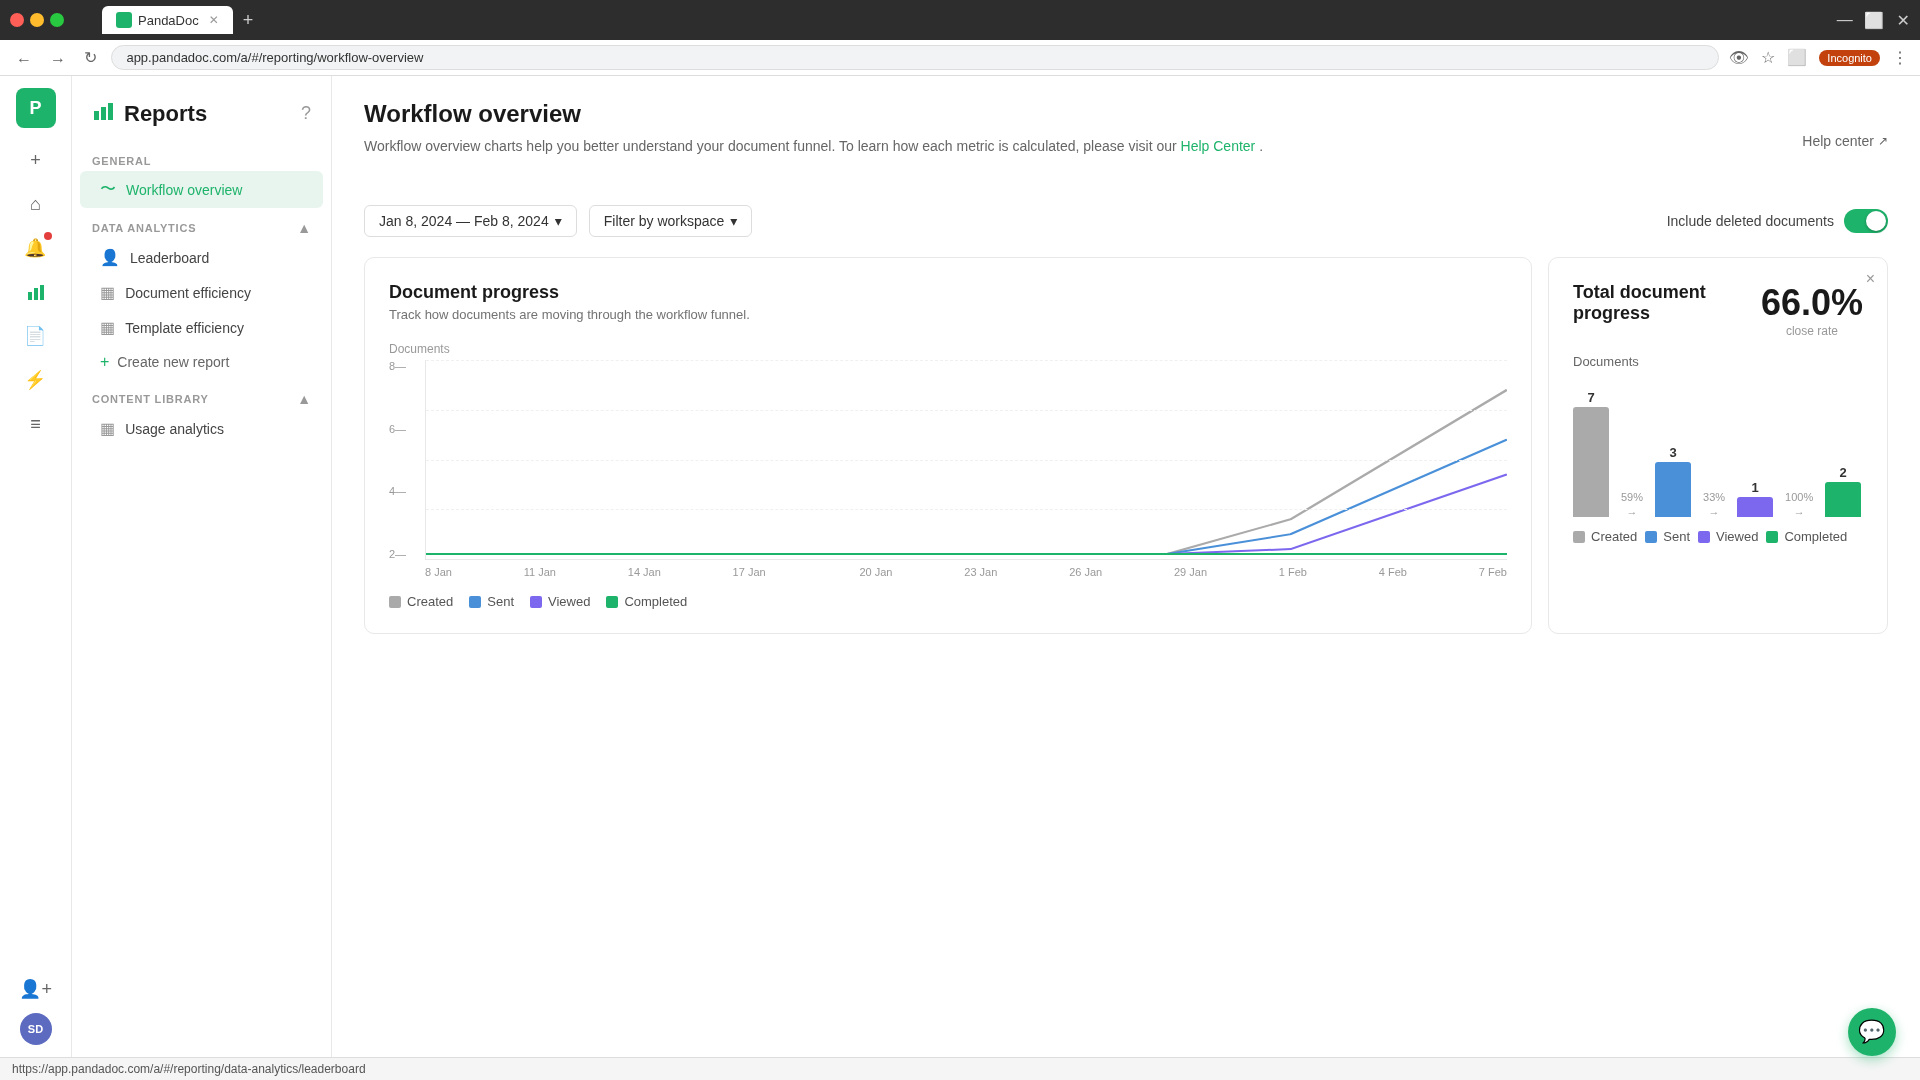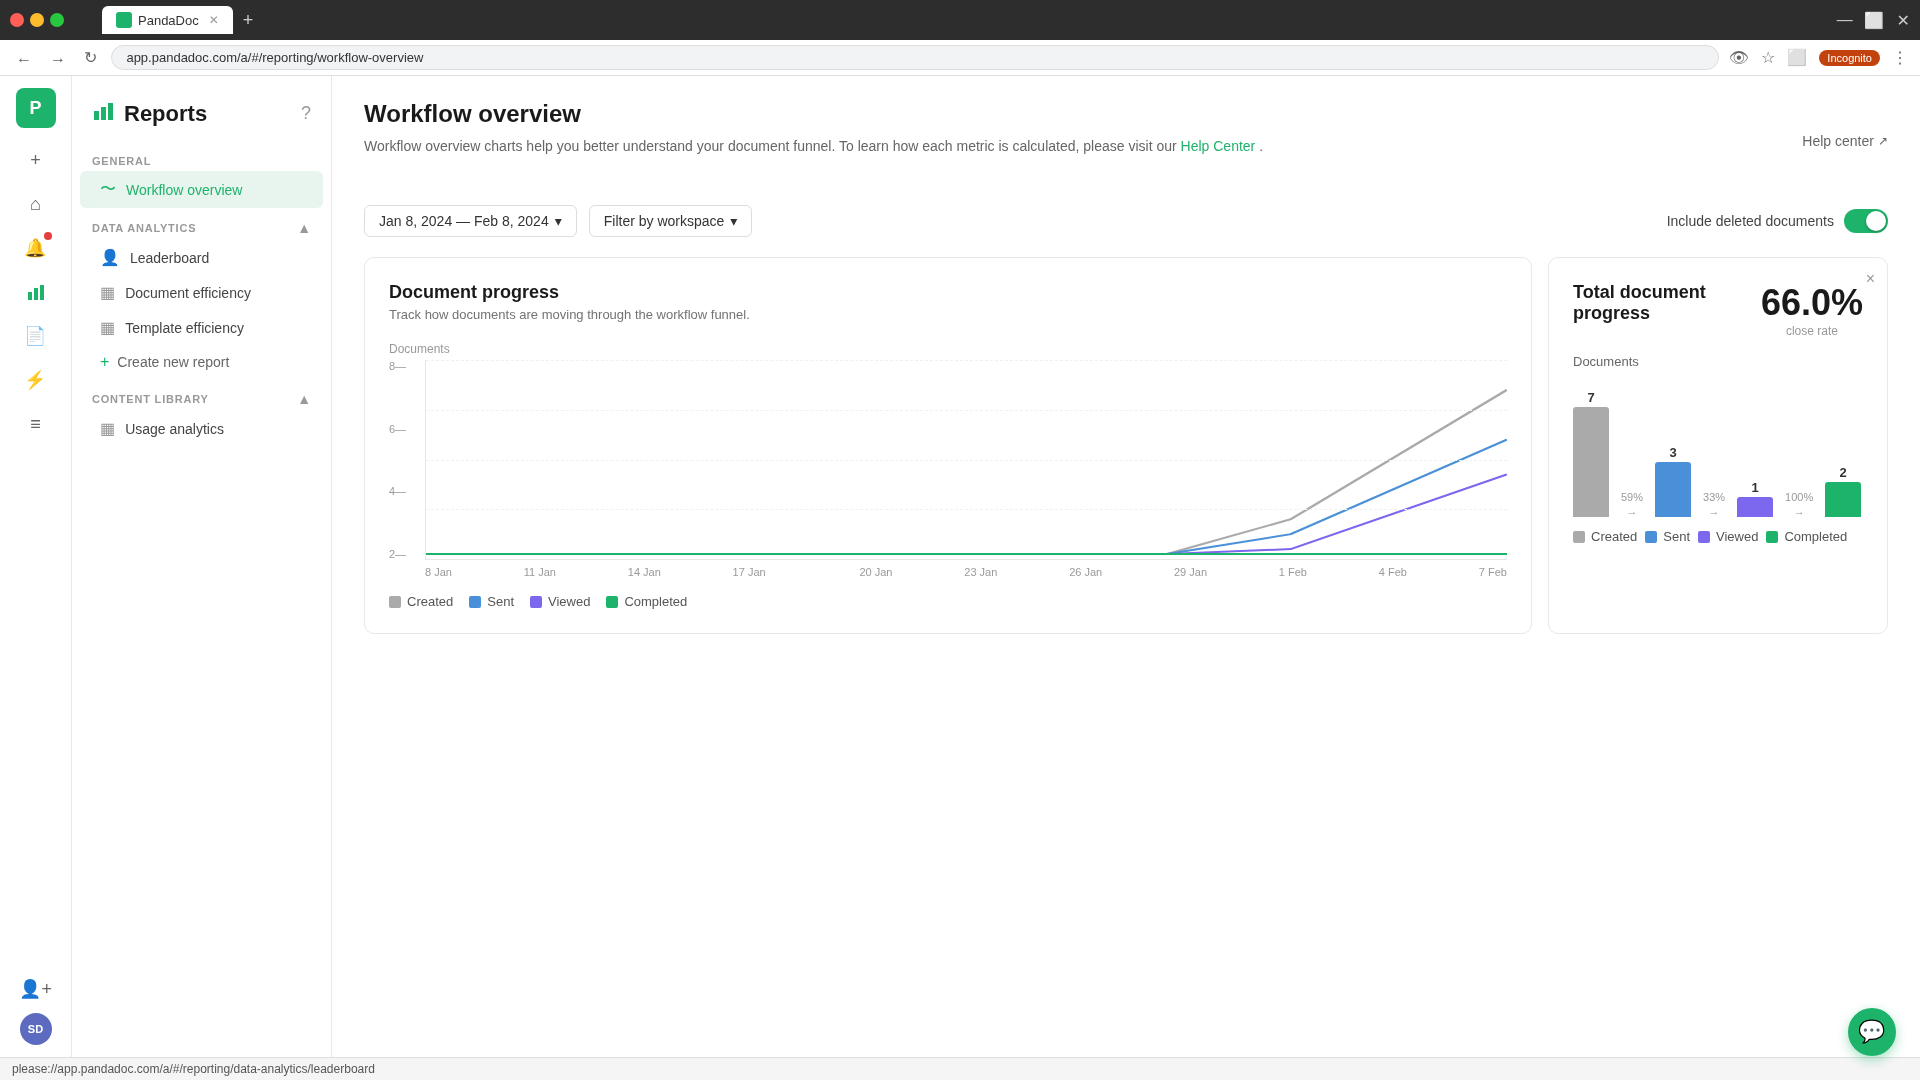--- a/index.html
+++ b/index.html
@@ -399,18 +399,18 @@
           </div>
         </div>
       </div>
 
     </div>
   </div>
 
 </div>
 
 <div class="status-bar">
-  <span>please://app.pandadoc.com/a/#/reporting/data-analytics/leaderboard</span>
+  <span>https://app.pandadoc.com/a/#/reporting/data-analytics/leaderboard</span>
 </div>
 
 <div class="chat-bubble">
   <span>💬</span>
 </div>
 
 </body></html>

